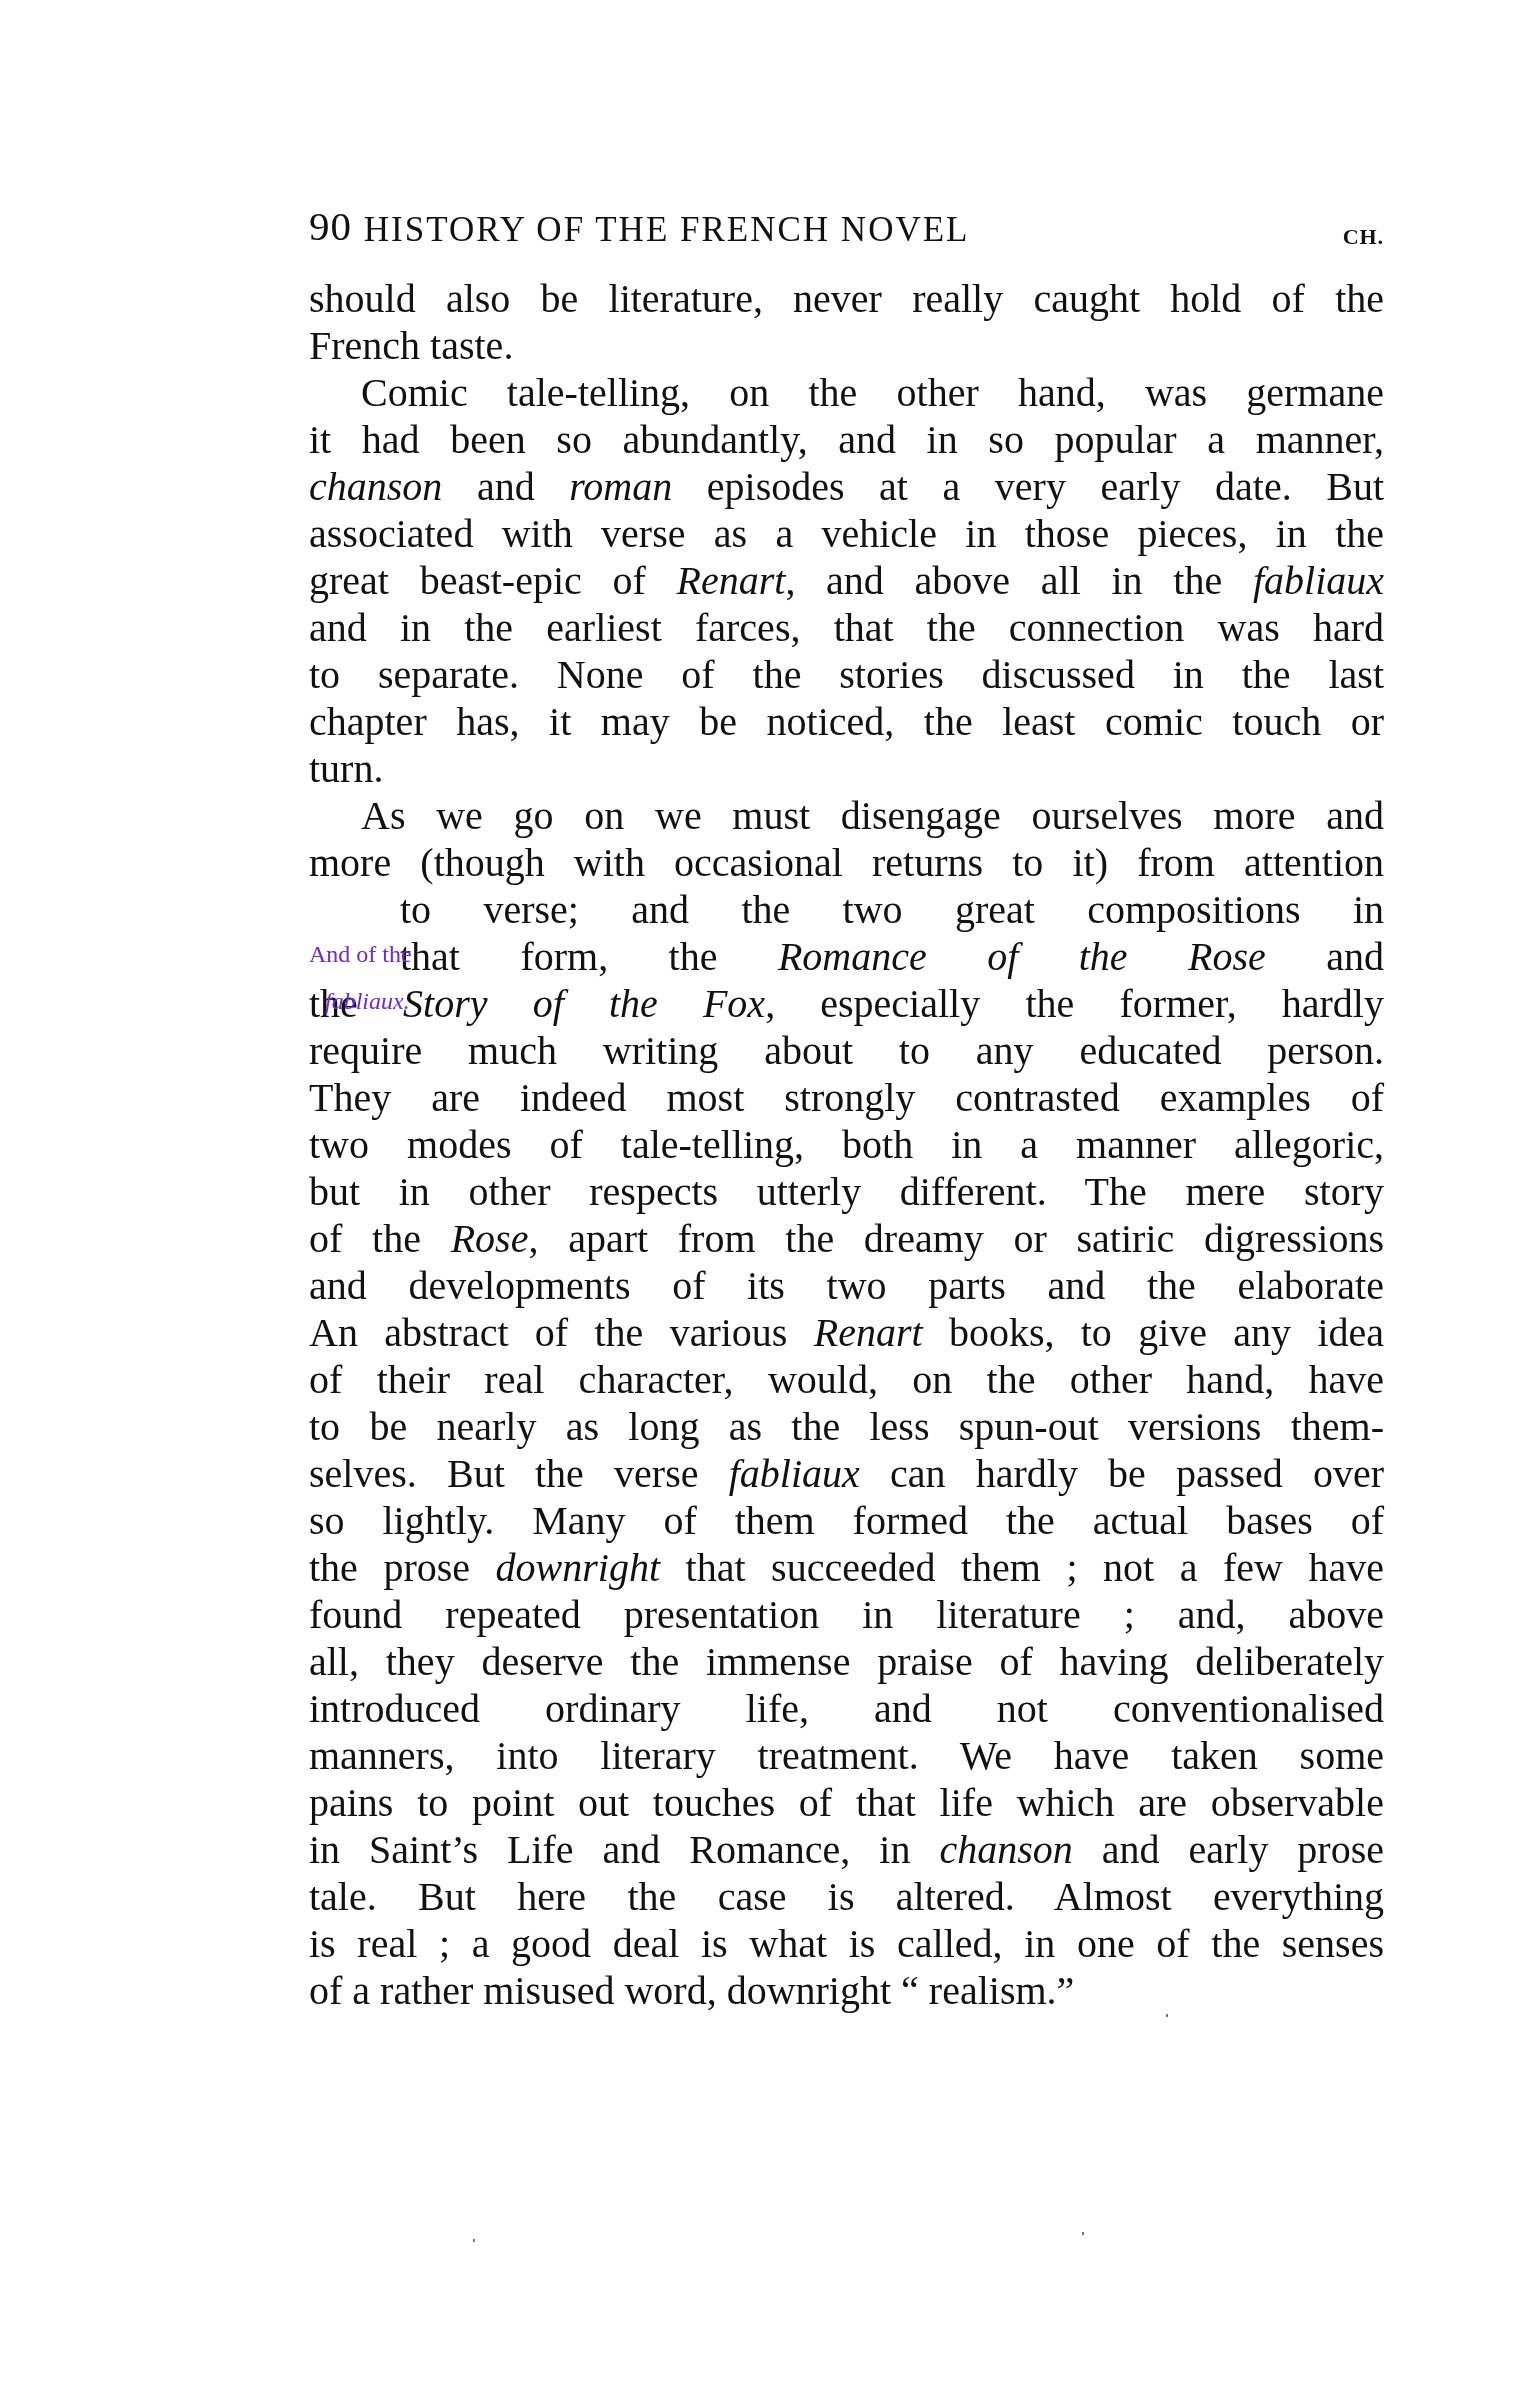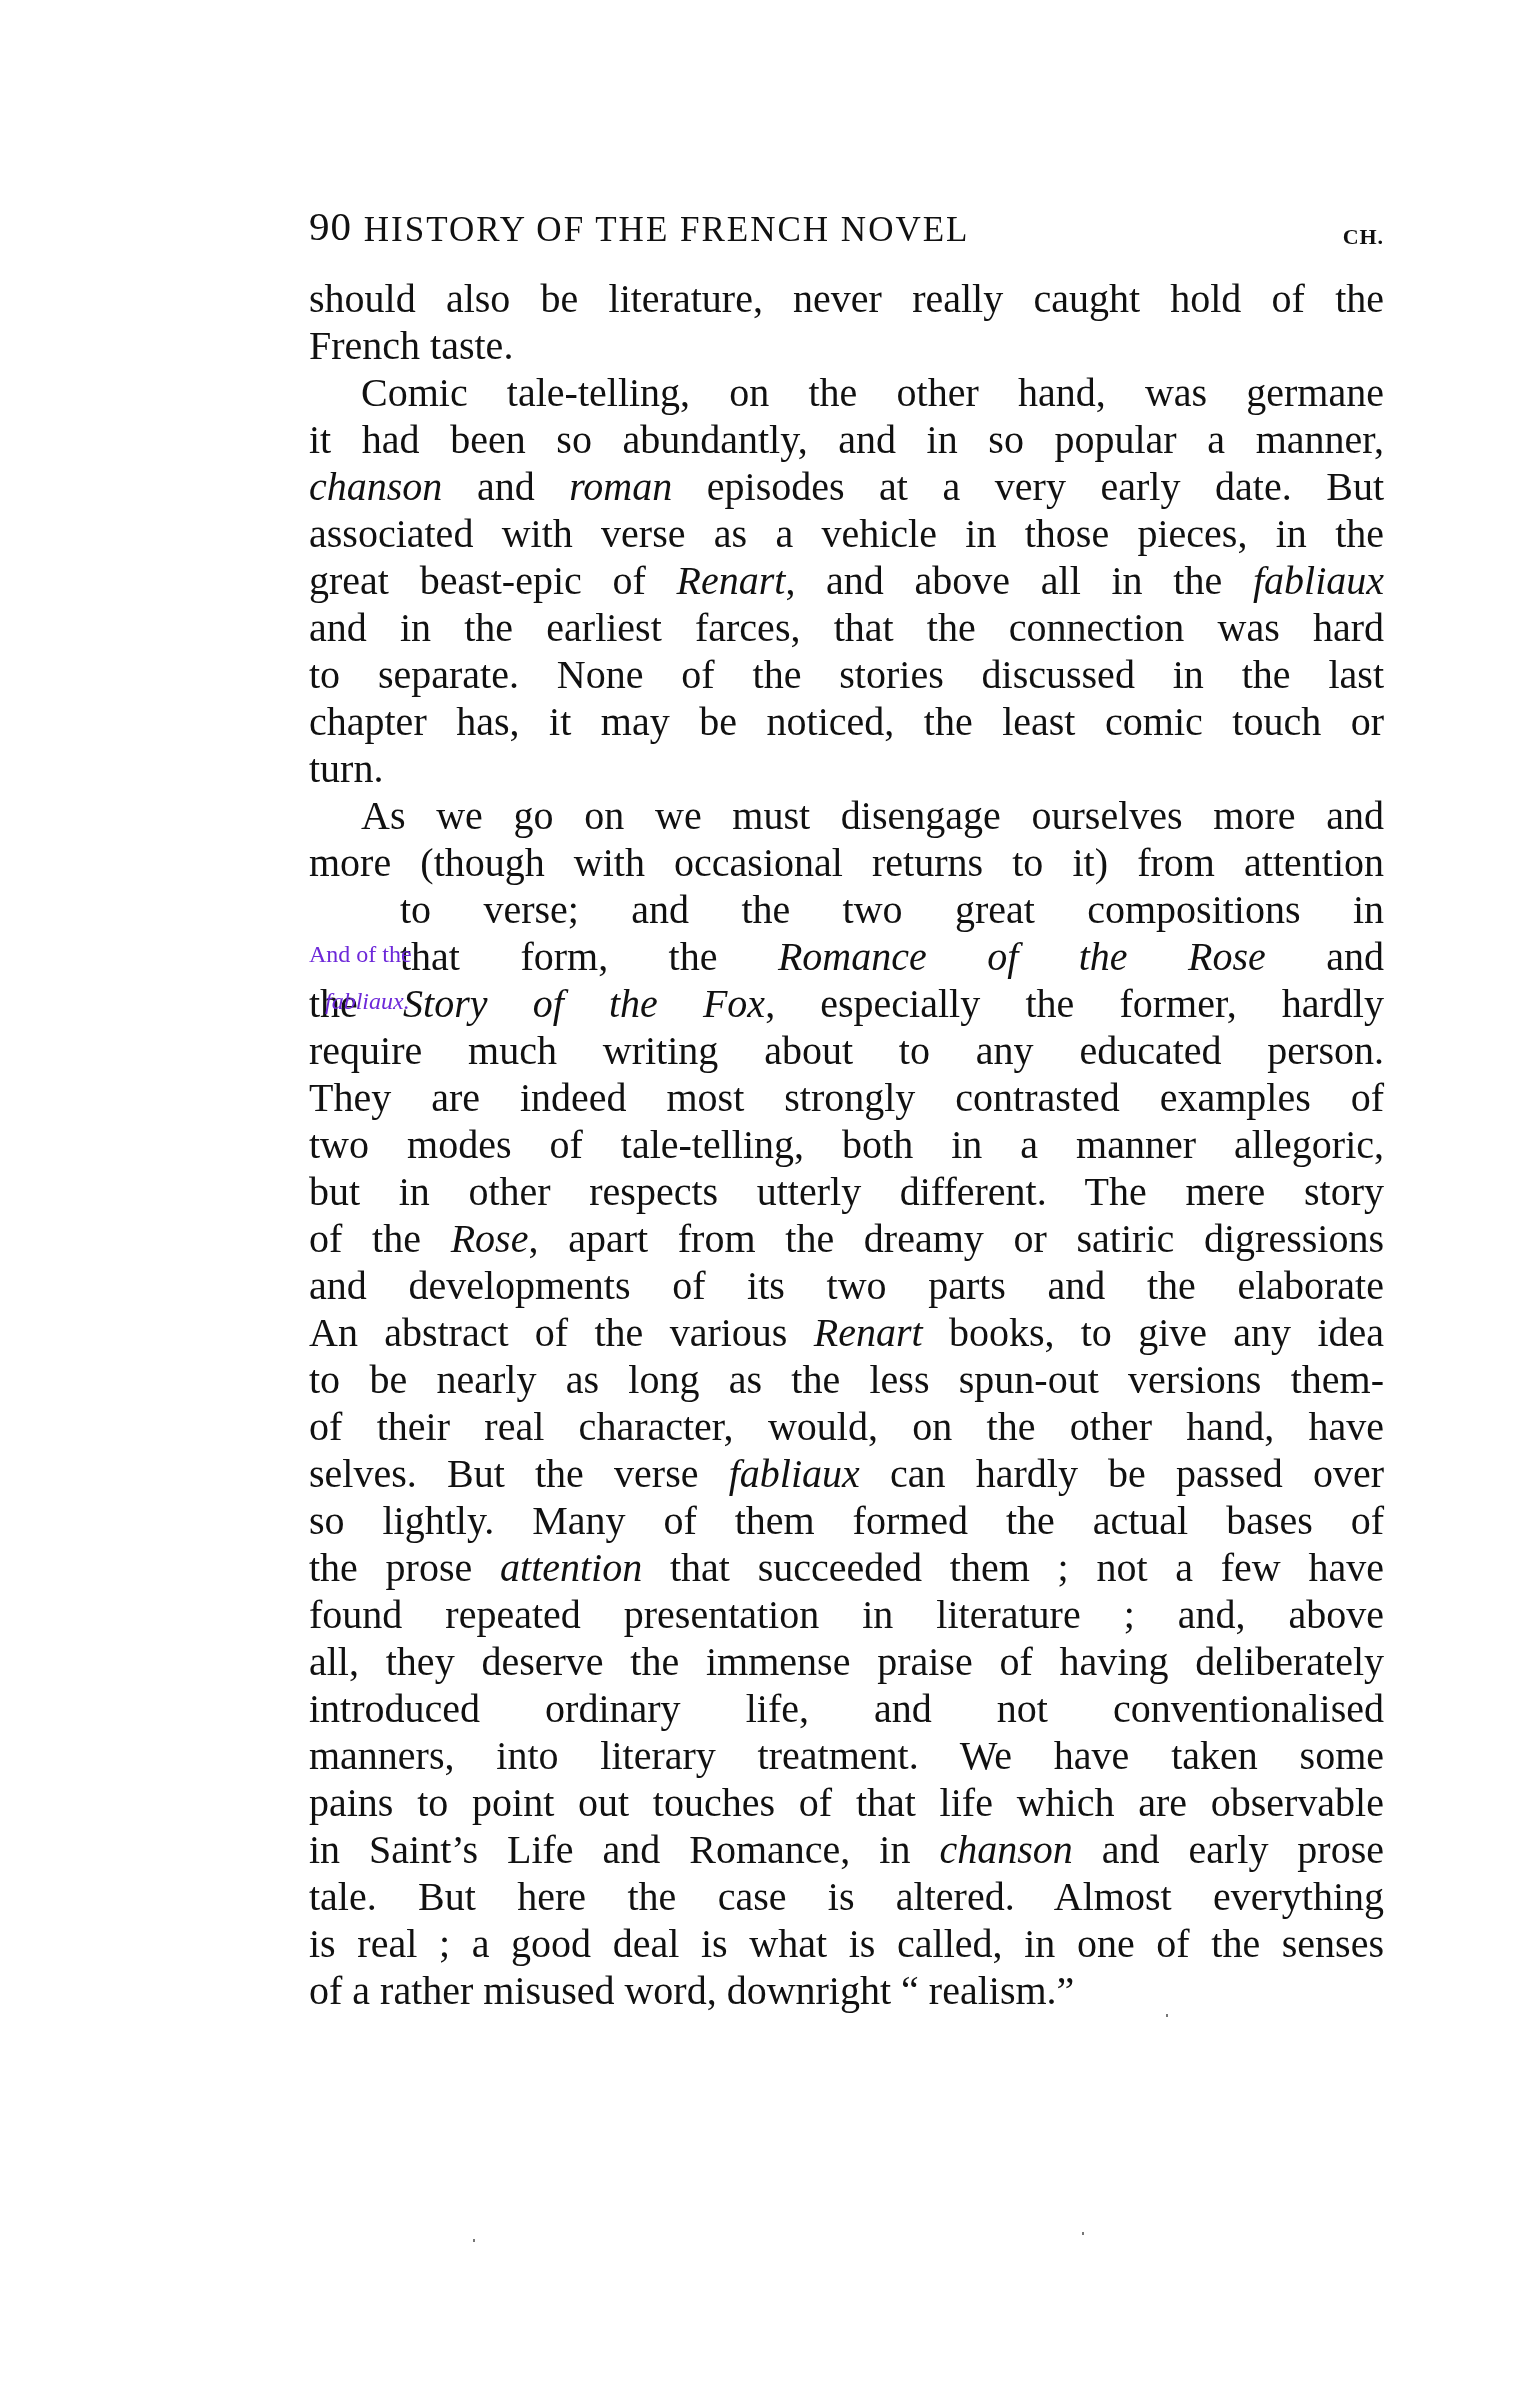--- a/index.html
+++ b/index.html
@@ -61,25 +61,25 @@
       <div class="line with-note"><span>to verse; and the two great compositions in</span></div>
       <div class="line with-note"><span>that form, the </span><span class="it">Romance of the Rose</span><span> and</span></div>
       <div class="line"><span>the </span><span class="it">Story of the Fox</span><span>, especially the former, hardly</span></div>
       <div class="line"><span>require much writing about to any educated person.</span></div>
       <div class="line"><span>They are indeed most strongly contrasted examples of</span></div>
       <div class="line"><span>two modes of tale-telling, both in a manner allegoric,</span></div>
       <div class="line"><span>but in other respects utterly different.  The mere story</span></div>
       <div class="line"><span>of the </span><span class="it">Rose</span><span>, apart from the dreamy or satiric digressions</span></div>
       <div class="line"><span>and developments of its two parts and the elaborate</span></div>
       <div class="line"><span>An abstract of the various </span><span class="it">Renart</span><span> books, to give any idea</span></div>
+      <div class="line"><span>of their real character, would, on the other hand, have</span></div>
       <div class="line"><span>to be nearly as long as the less spun-out versions them-</span></div>
-      <div class="line"><span>of their real character, would, on the other hand, have</span></div>
       <div class="line"><span>selves.  But the verse </span><span class="it">fabliaux</span><span> can hardly be passed over</span></div>
       <div class="line"><span>so lightly.  Many of them formed the actual bases of</span></div>
-      <div class="line"><span>the prose </span><span class="it">attention</span><span> that succeeded them ;  not a few have</span></div>
+      <div class="line"><span>the prose </span><span class="it">downright</span><span> that succeeded them ;  not a few have</span></div>
       <div class="line"><span>found repeated presentation in literature ;  and, above</span></div>
       <div class="line"><span>all, they deserve the immense praise of having deliberately</span></div>
       <div class="line"><span>introduced ordinary life, and not conventionalised</span></div>
       <div class="line"><span>manners, into literary treatment.  We have taken some</span></div>
       <div class="line"><span>pains to point out touches of that life which are observable</span></div>
       <div class="line"><span>in Saint’s Life and Romance, in </span><span class="it">chanson</span><span> and early prose</span></div>
       <div class="line"><span>tale.  But here the case is altered.  Almost everything</span></div>
       <div class="line"><span>is real ;  a good deal is what is called, in one of the senses</span></div>
       <div class="line last"><span>of a rather misused word, downright “ realism.”</span></div>
     </div>

